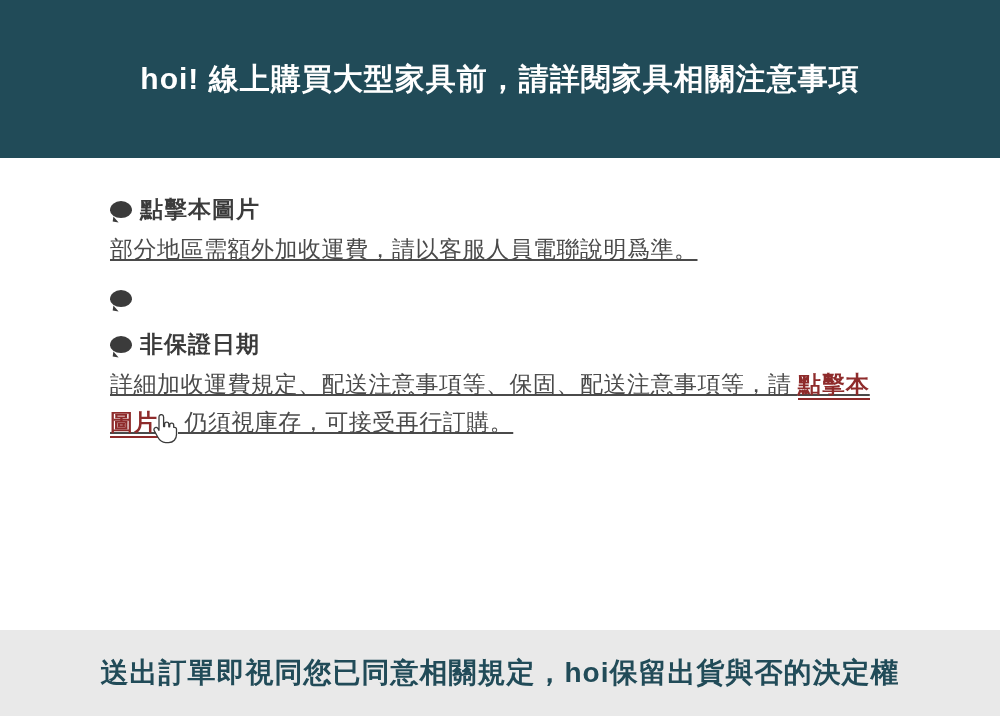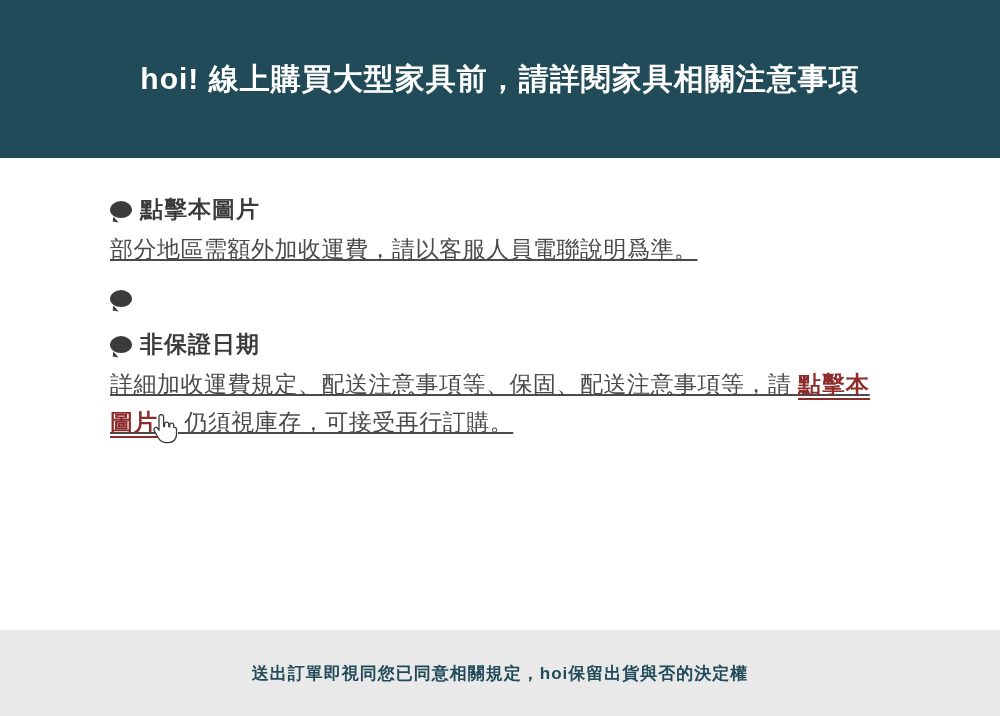--- a/index.html
+++ b/index.html
@@ -115,21 +115,21 @@
   .footer {
     background: #e9e9e9;
     height: 86px;
     display: flex;
     align-items: center;
     justify-content: center;
     box-sizing: border-box;
   }
   .footer-text {
     color: #214b58;
-    font-size: 17px;
+    font-size: 28px;
     font-weight: bold;
     letter-spacing: 1px;
     text-align: center;
     white-space: nowrap;
   }
 </style>
 </head>
 <body>
 
 <div class="banner">

